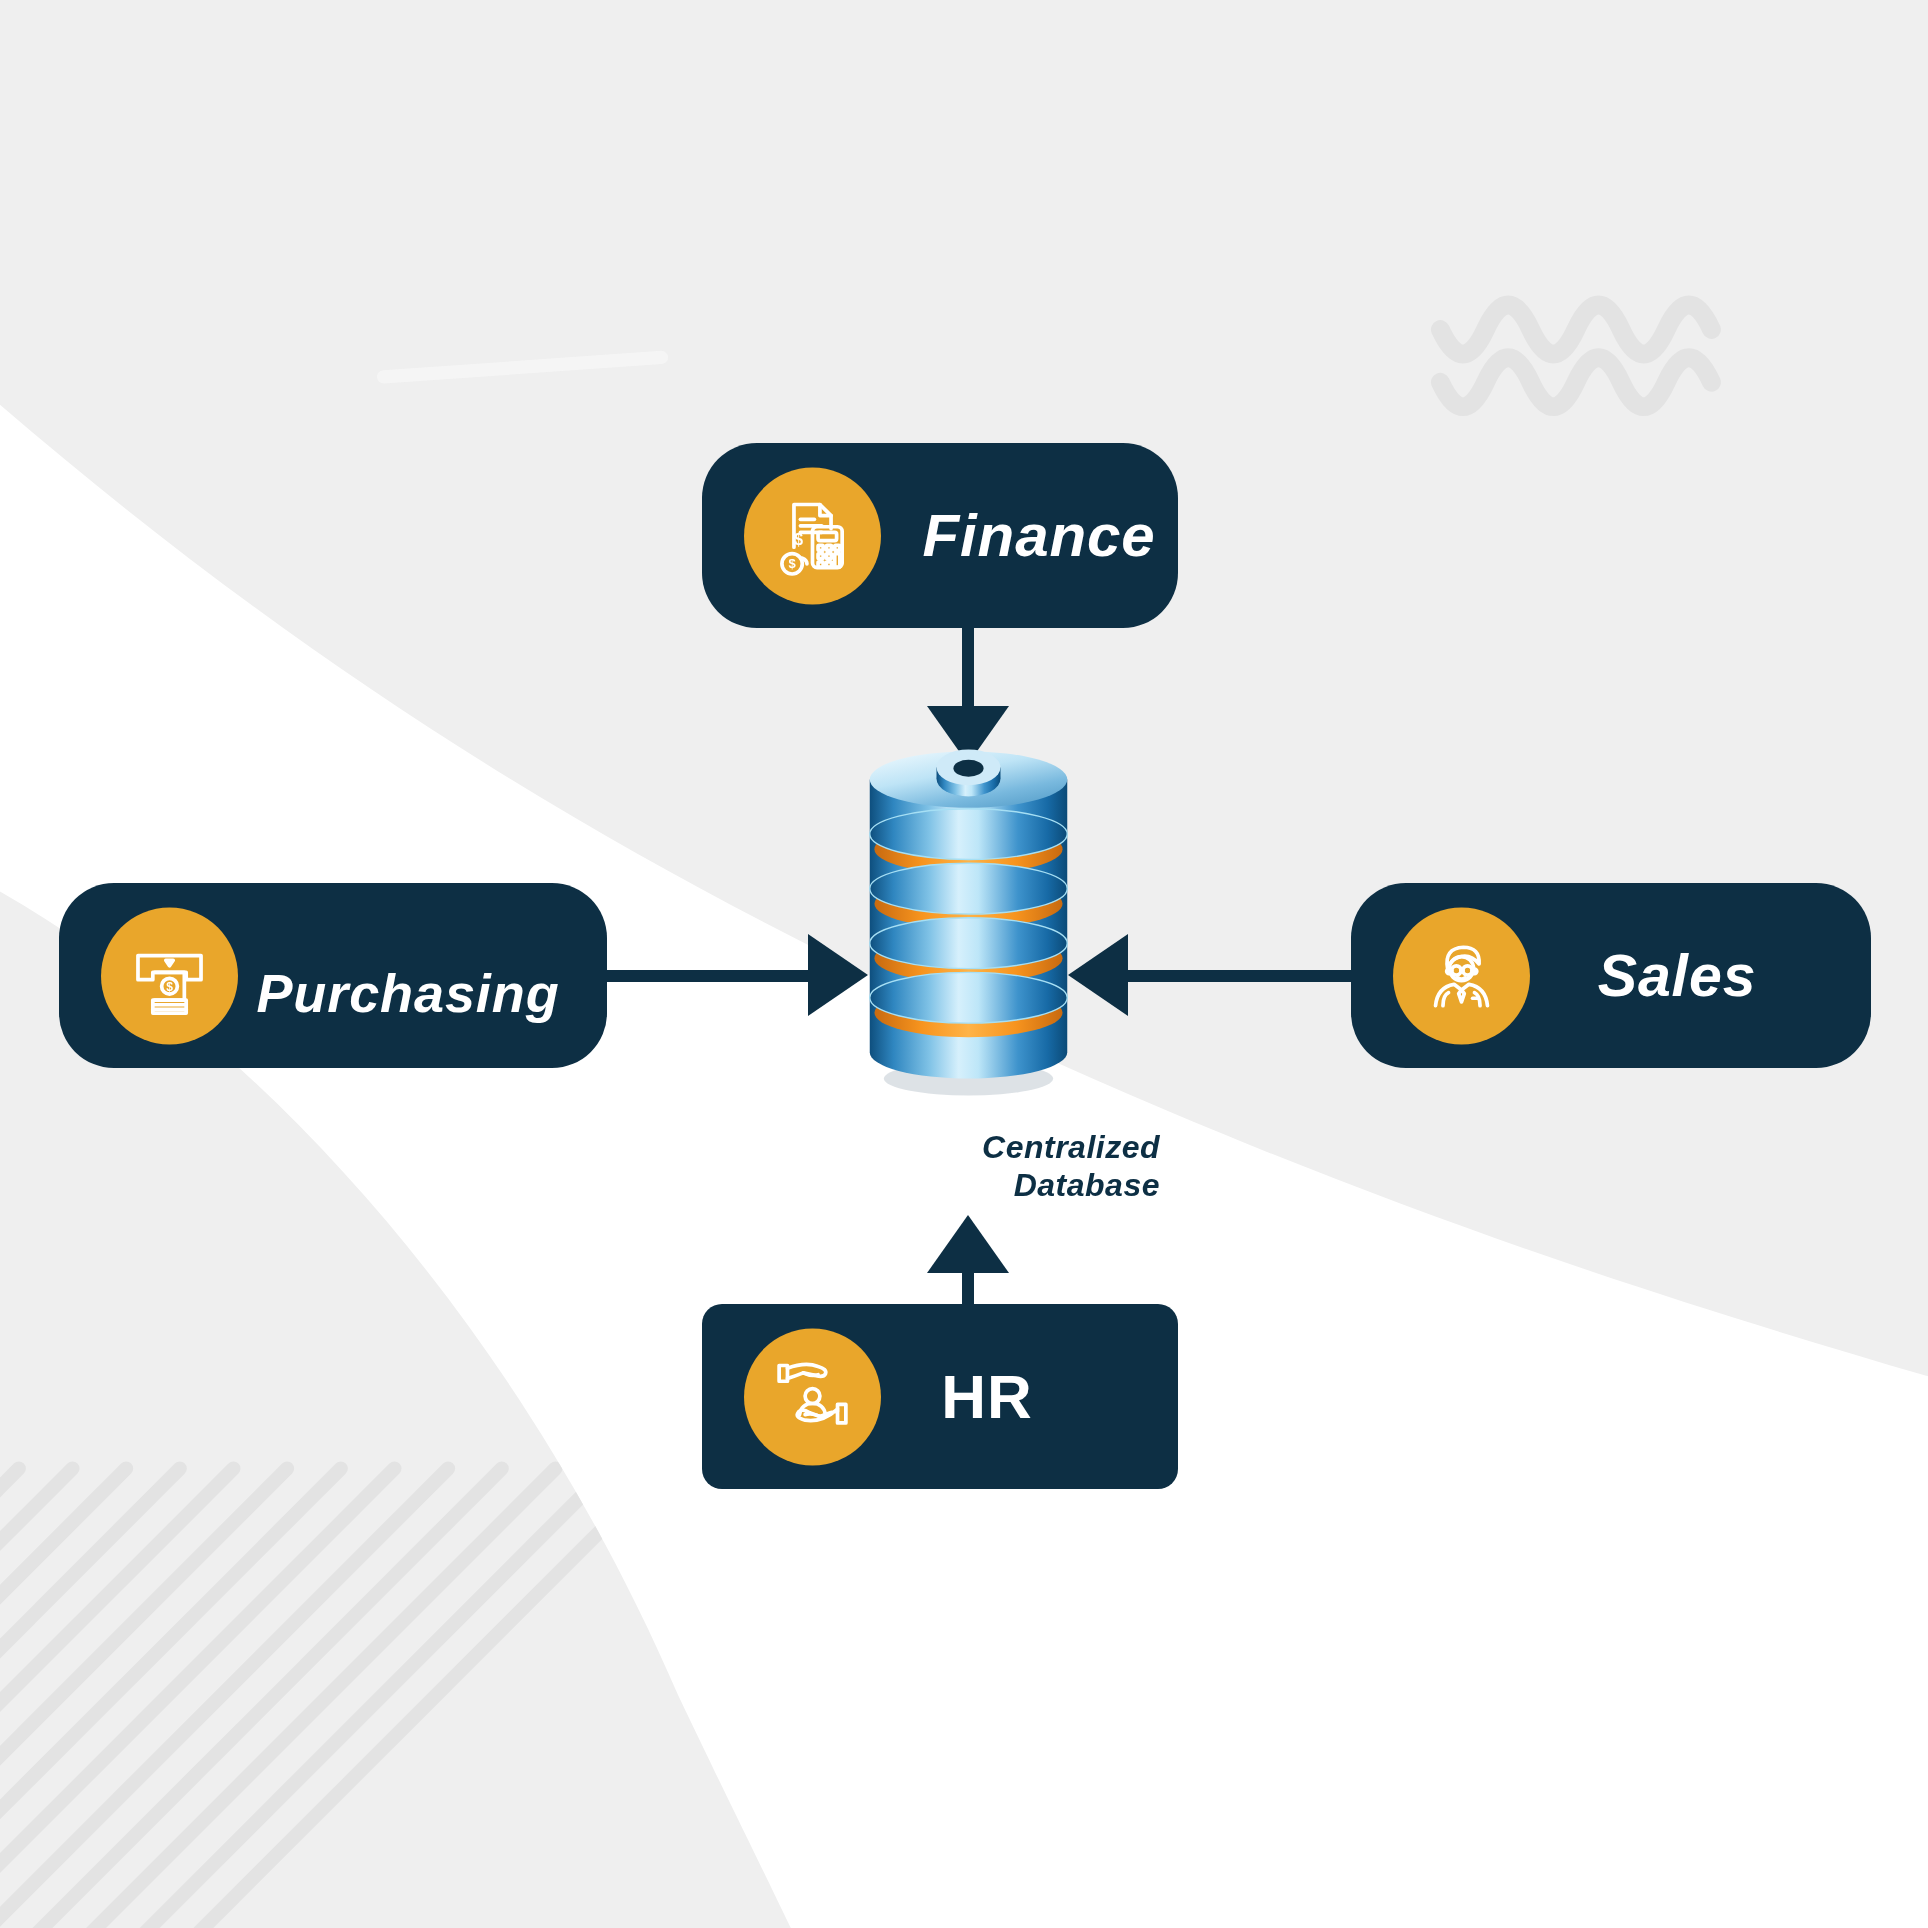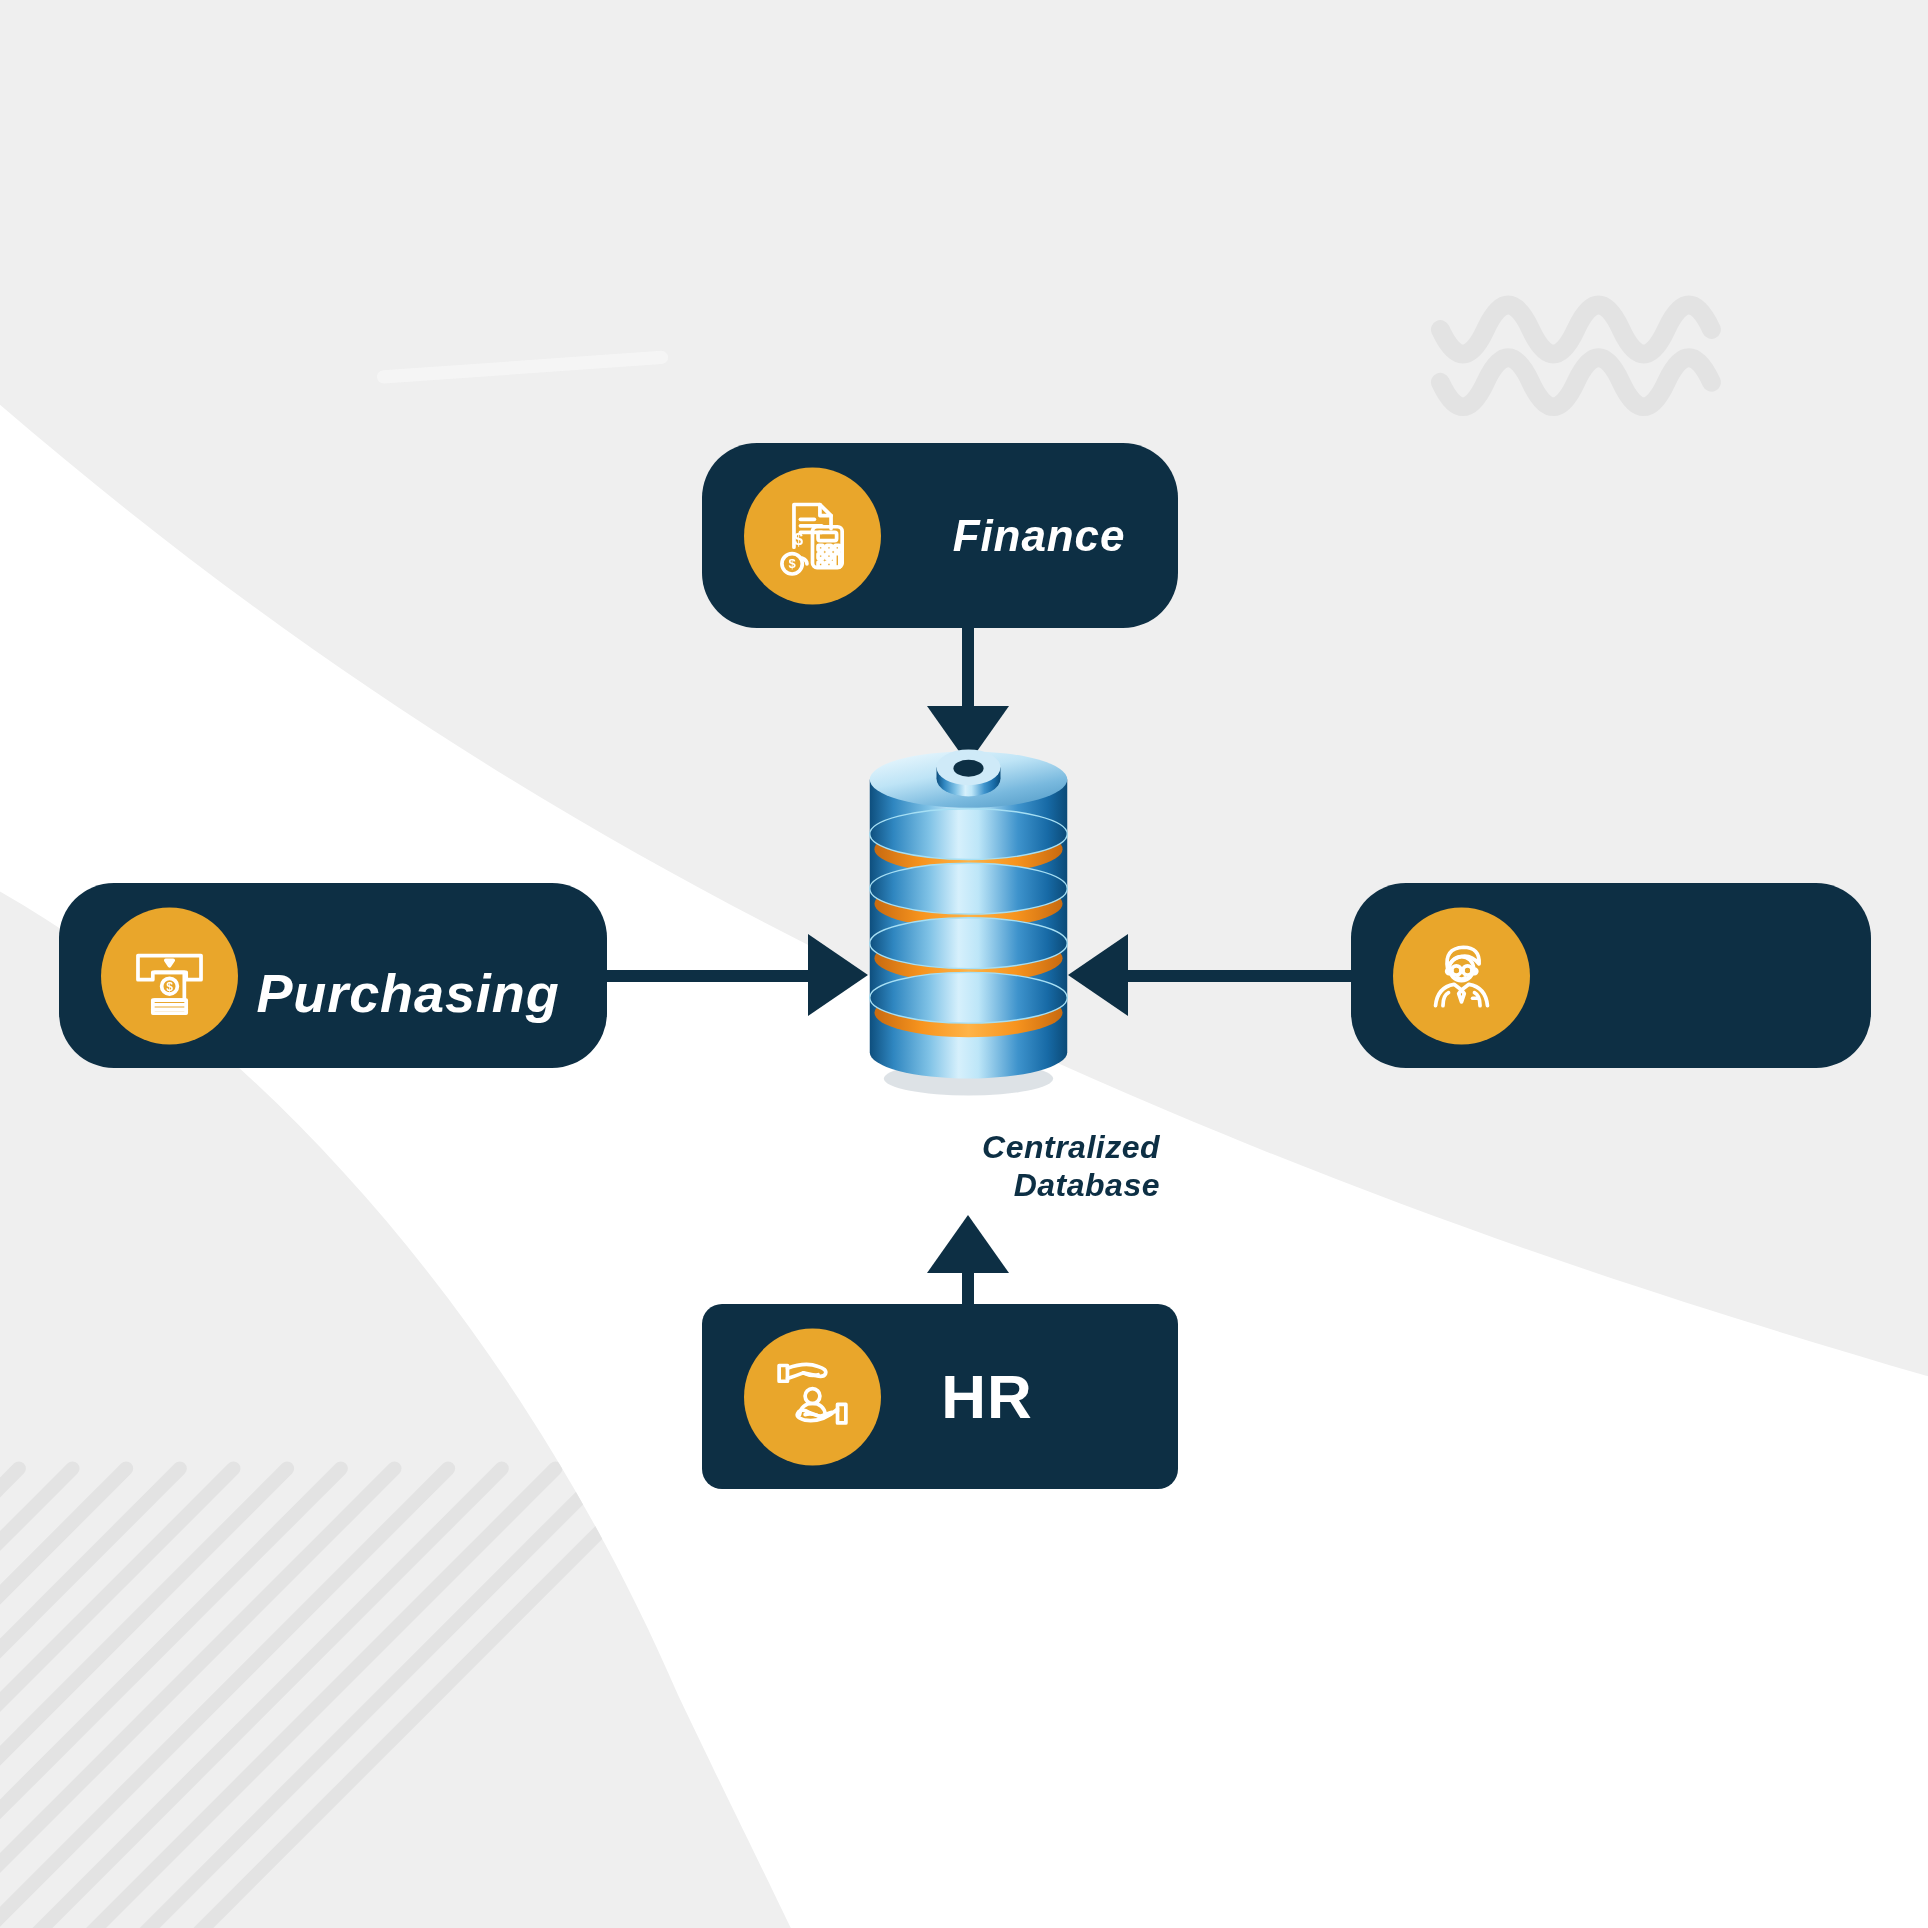--- a/index.html
+++ b/index.html
@@ -18,21 +18,21 @@
     position:absolute;left:42px;top:50%;transform:translateY(-50%);
     width:137px;height:137px;border-radius:50%;background:#E9A62B;
     display:flex;align-items:center;justify-content:center;
   }
   .node-circle svg{width:89px;height:89px;}
   .node-label{
     position:absolute;top:0;bottom:0;display:flex;align-items:center;justify-content:center;
     color:#ffffff;font-weight:bold;font-style:italic;letter-spacing:0.9px;
   }
   #node-finance   {left:702px; top:443px; width:476px; height:185px;}
-  #node-finance   .node-label{left:198px;right:0;font-size:44px;}
+  #node-finance   .node-label{left:198px;right:0;font-size:60px;}
   #node-purchasing{left:59px;  top:883px; width:548px; height:185px;}
   #node-purchasing .node-label{left:169px;right:19px;font-size:54px;margin-top:34px;}
   #node-sales     {left:1351px;top:883px; width:520px; height:185px;}
   #node-sales     .node-label{left:160px;right:28px;font-size:59px;}
   #node-hr        {left:702px; top:1304px;width:476px; height:185px;border-radius:20px;}
   #node-hr        .node-label{left:141px;right:47px;font-size:62px;font-style:normal;}
   
   .conn-line{position:absolute;background:#0D2F44;}
   .tri{position:absolute;width:0;height:0;}
   #arrow-finance-line{left:962px;top:625px;width:12.2px;height:85px;}
@@ -214,20 +214,21 @@
           <circle cx="62" cy="43" r="2.5"></circle>
         <path d="M44 50 Q48 53 52 50"></path>
         <path d="M20 80 Q22 60 40 57 L48 63 L56 57 Q74 60 76 80"></path>
         <path d="M28 80 Q28 69 34 66"></path>
           <path d="M68 80 Q68 69 62 66"></path>
         <path d="M48 63 L45 67 L48 76 L51 67 Z"></path>
         <path d="M60 72 H66"></path>
       </g>
     </svg>
   </div>
+  <div class="node-label">Sales</div>
 </div>
 
 <div class="node" id="node-hr">
   <div class="node-circle">
     <svg viewBox="0 0 96 96">
       <g class="icon-stroke">
         <rect x="12" y="14" width="9" height="17"></rect>
         <path d="M21 17 Q40 10 54 15 Q64 18 62 23 Q60 27 52 25 L38 22 Q28 26 21 28"></path>
         <path d="M38 22 Q46 26 54 24"></path>
         <circle cx="48" cy="47" r="8"></circle>

